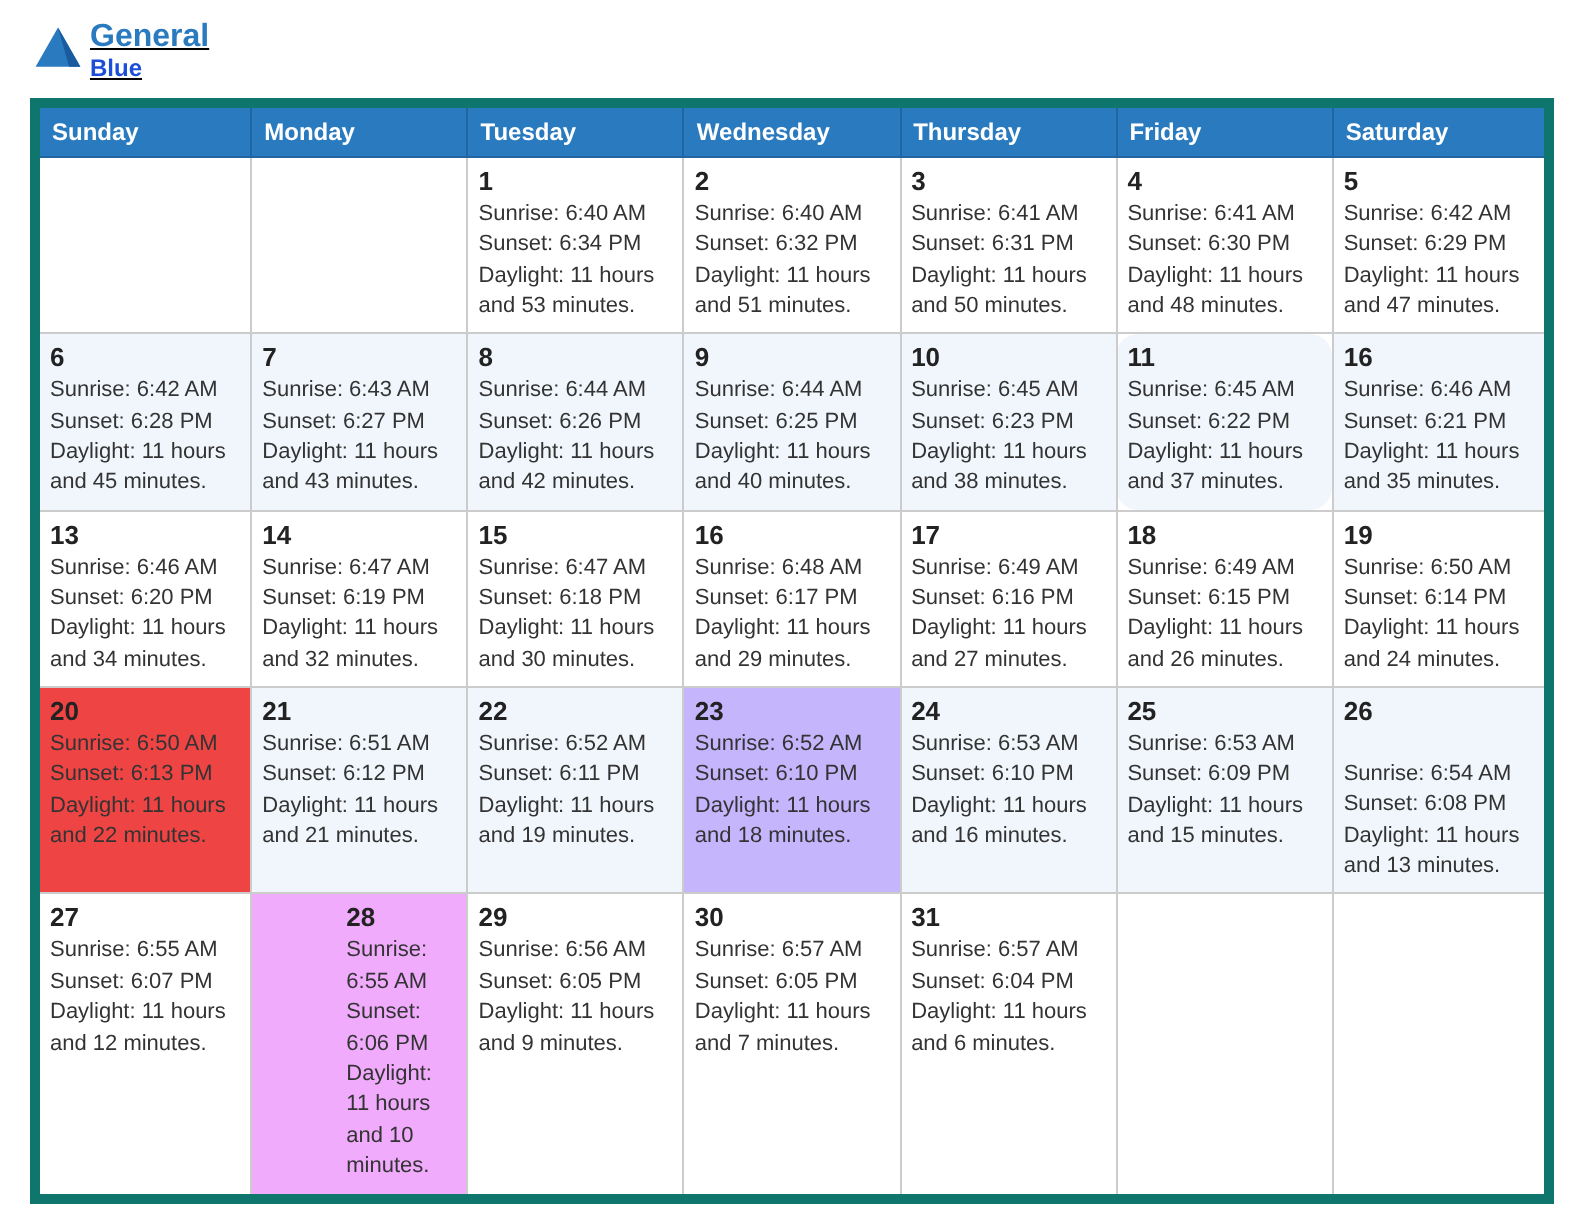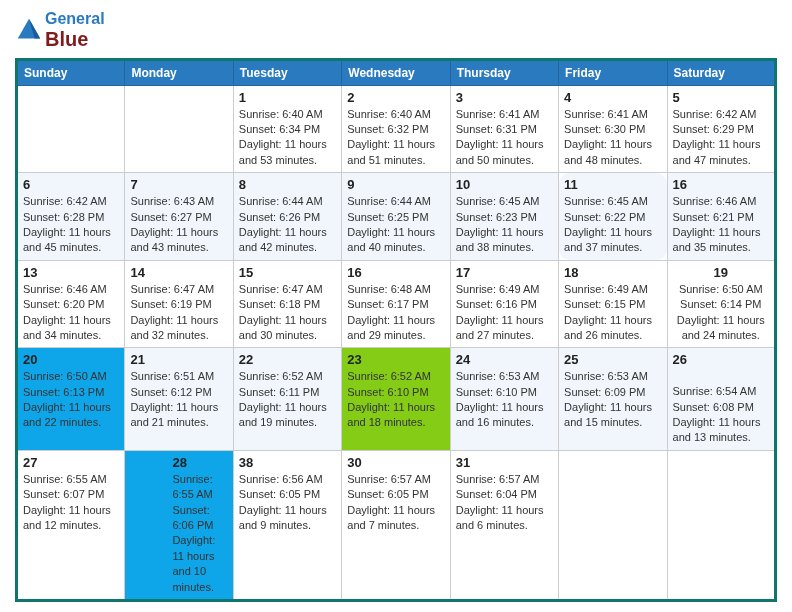--- a/index.html
+++ b/index.html
@@ -15,20 +15,21 @@
       height: 612px;
       padding: 10px 15px;
       display: flex;
       flex-direction: column;
     }
     .header {
       display: flex;
       justify-content: space-between;
       align-items: flex-start;
       margin-bottom: 8px;
+      text-decoration: underline;
     }
     .logo {
       display: flex;
       align-items: center;
     }
     .logo-icon {
       width: 28px;
       height: 28px;
       margin-right: 2px;
     }
@@ -39,21 +40,21 @@
       font-size: 32px;
       color: #1a1a1a;
       font-weight: 300;
     }
     .subtitle {
       font-size: 14px;
       color: #444;
     }
     .calendar {
       flex: 1;
-      border: 3px solid #0f766e;
+      border: 5px solid #0f766e;
       border-collapse: collapse;
       width: 100%;
       table-layout: fixed;
     }
     .calendar th {
       background: #2a7abf;
       color: #fff;
       text-align: left;
       padding: 5px 6px;
       font-size: 12px;
@@ -98,21 +99,21 @@
 
 <div class="page">
   <div class="header">
     <div class="logo">
       <svg class="logo-icon" viewBox="0 0 40 40">
         <polygon points="20,4 36,32 4,32" fill="#2a7abf"></polygon>
         <polygon points="20,4 36,32 28,32" fill="#1a5a9f"></polygon>
       </svg>
       <div>
         <div style="font-size:16px;font-weight:bold;color:#2a7abf;line-height:1.1;">General</div>
-        <div style="font-size:20px;font-weight:bold;color:#7f1d1d;line-height:1.1;">Blue</div>
+        <div style="font-size:12px;font-weight:bold;color:#1d4ed8;line-height:1.1;">Blue</div>
       </div>
     </div>
     <div class="title-block">
       <div class="month-title"></div>
       <div class="subtitle"></div>
     </div>
   </div>
 
   <table class="calendar">
     <thead>
@@ -235,47 +236,47 @@
             <div class="day-info" style="white-space: pre-line;">Sunrise: 6:49 AM
 Sunset: 6:16 PM
 Daylight: 11 hours and 27 minutes.</div>
           </td>
           <td style="background: rgb(255, 255, 255);">
             <span class="day-number">18</span>
             <div class="day-info" style="white-space: pre-line;">Sunrise: 6:49 AM
 Sunset: 6:15 PM
 Daylight: 11 hours and 26 minutes.</div>
           </td>
-          <td style="background: rgb(255, 255, 255); text-align: center;">
+          <td style="background: rgb(255, 255, 255);">
             <span class="day-number">19</span>
             <div class="day-info" style="white-space: pre-line;">Sunrise: 6:50 AM
 Sunset: 6:14 PM
 Daylight: 11 hours and 24 minutes.</div>
           </td>
         </tr>
         <tr>
-          <td style="background: #0ea5e9;">
+          <td style="background: #ef4444;">
             <span class="day-number">20</span>
             <div class="day-info" style="white-space: pre-line;">Sunrise: 6:50 AM
 Sunset: 6:13 PM
 Daylight: 11 hours and 22 minutes.</div>
           </td>
           <td style="background: rgb(240, 246, 251);">
             <span class="day-number">21</span>
             <div class="day-info" style="white-space: pre-line;">Sunrise: 6:51 AM
 Sunset: 6:12 PM
 Daylight: 11 hours and 21 minutes.</div>
           </td>
           <td style="background: rgb(240, 246, 251);">
             <span class="day-number">22</span>
             <div class="day-info" style="white-space: pre-line;">Sunrise: 6:52 AM
 Sunset: 6:11 PM
 Daylight: 11 hours and 19 minutes.</div>
           </td>
-          <td style="background: #84cc16; margin-top: 30px;">
+          <td style="background: #c4b5fd; margin-top: 30px;">
             <span class="day-number">23</span>
             <div class="day-info" style="white-space: pre-line;">Sunrise: 6:52 AM
 Sunset: 6:10 PM
 Daylight: 11 hours and 18 minutes.</div>
           </td>
           <td style="background: rgb(240, 246, 251);">
             <span class="day-number">24</span>
             <div class="day-info" style="white-space: pre-line;">Sunrise: 6:53 AM
 Sunset: 6:10 PM
 Daylight: 11 hours and 16 minutes.</div>
@@ -293,28 +294,28 @@
 Daylight: 11 hours and 13 minutes.</div>
           </td>
         </tr>
         <tr>
           <td style="background: rgb(255, 255, 255);">
             <span class="day-number">27</span>
             <div class="day-info" style="white-space: pre-line;">Sunrise: 6:55 AM
 Sunset: 6:07 PM
 Daylight: 11 hours and 12 minutes.</div>
           </td>
-          <td style="background: #0ea5e9; padding-left: 47px;">
+          <td style="background: #f0abfc; padding-left: 47px;">
             <span class="day-number">28</span>
             <div class="day-info" style="white-space: pre-line;">Sunrise: 6:55 AM
 Sunset: 6:06 PM
 Daylight: 11 hours and 10 minutes.</div>
           </td>
           <td style="background: rgb(255, 255, 255);">
-            <span class="day-number">38</span>
+            <span class="day-number">29</span>
             <div class="day-info" style="white-space: pre-line;">Sunrise: 6:56 AM
 Sunset: 6:05 PM
 Daylight: 11 hours and 9 minutes.</div>
           </td>
           <td style="background: rgb(255, 255, 255);">
             <span class="day-number">30</span>
             <div class="day-info" style="white-space: pre-line;">Sunrise: 6:57 AM
 Sunset: 6:05 PM
 Daylight: 11 hours and 7 minutes.</div>
           </td>

